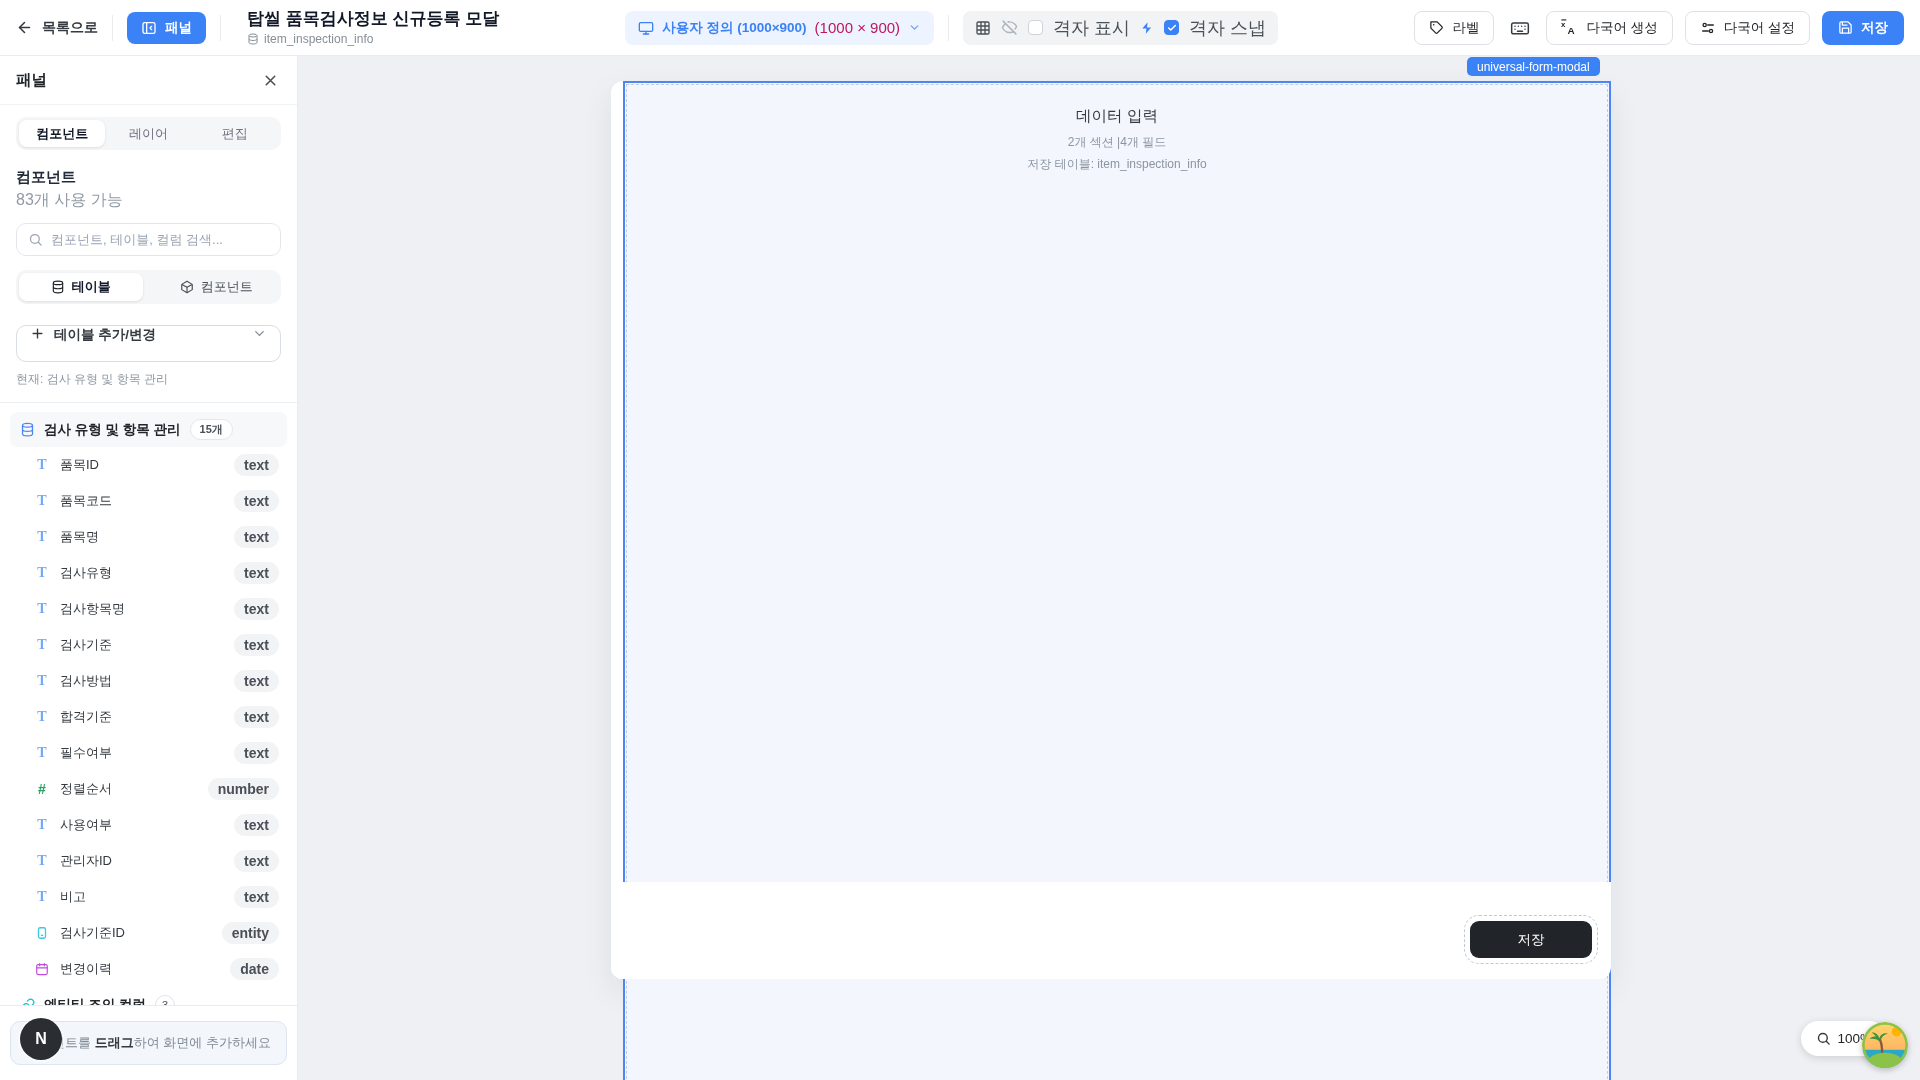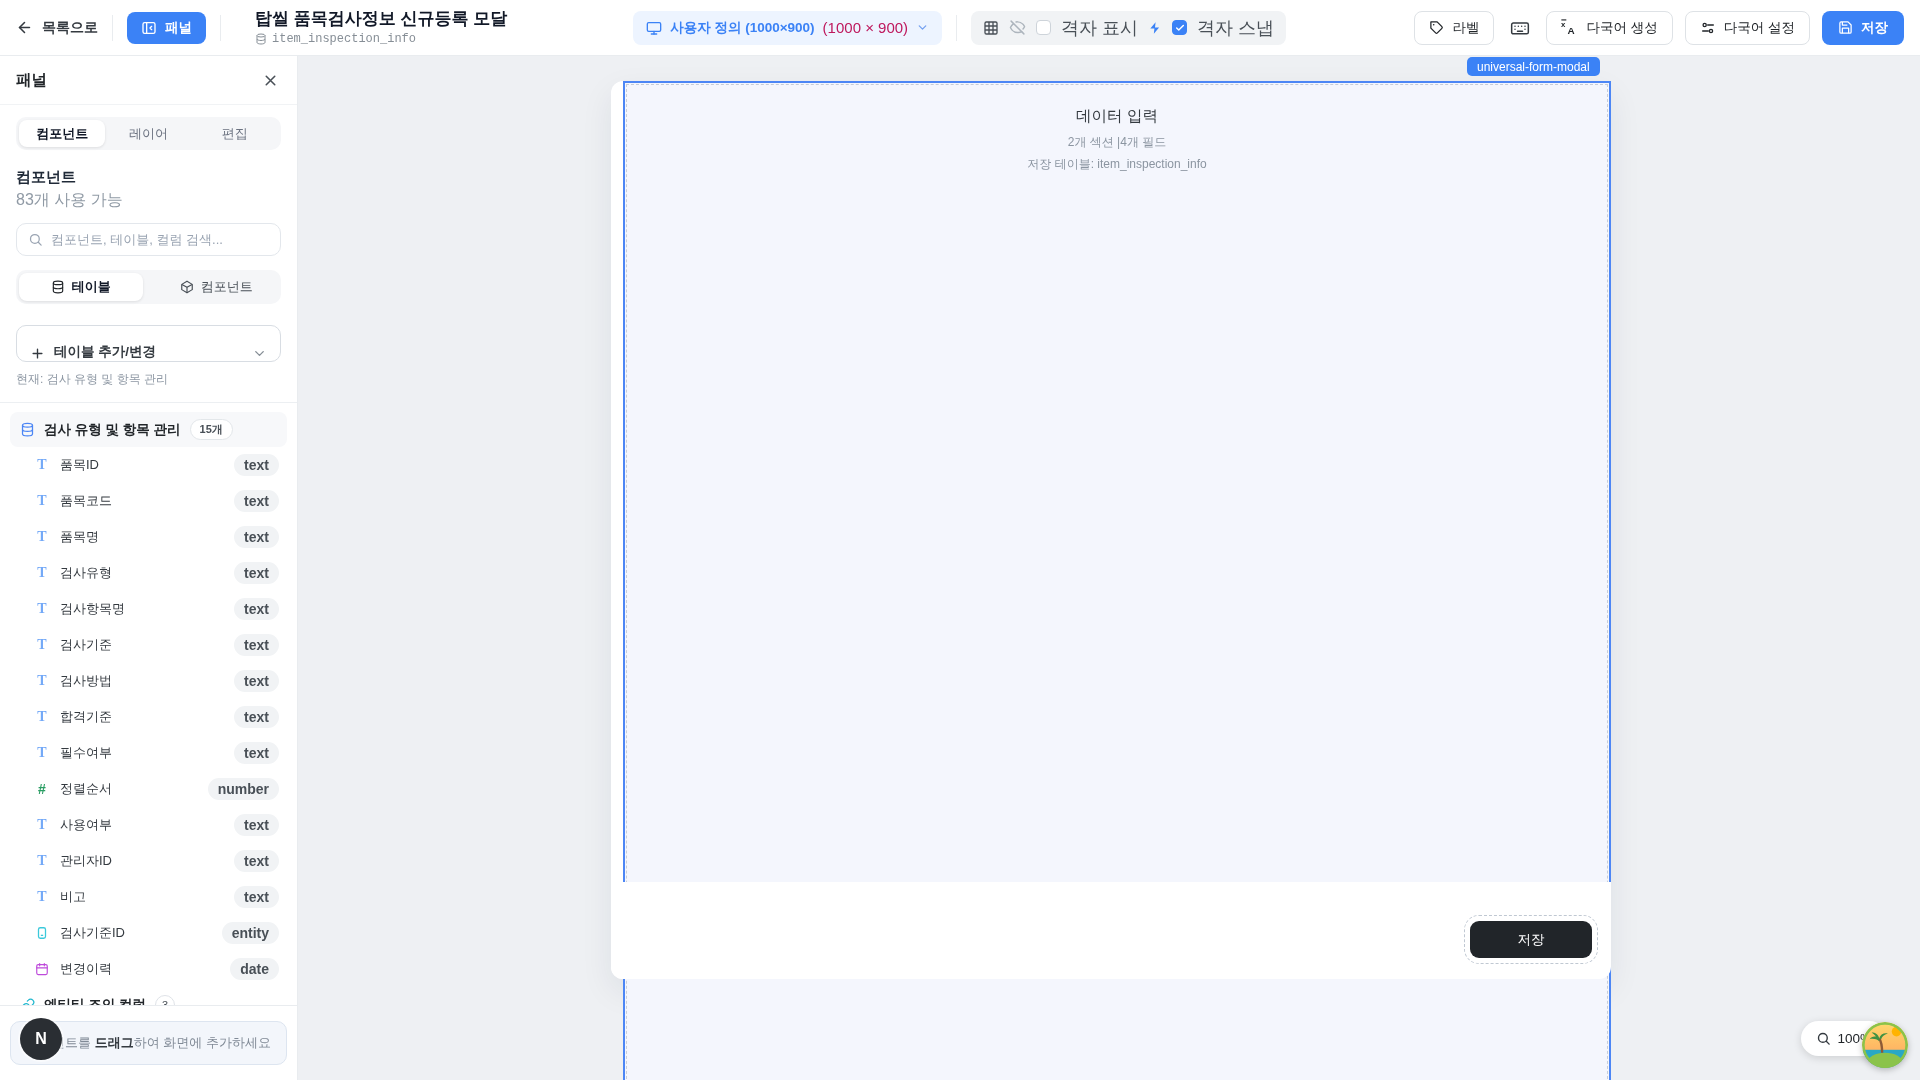--- a/index.html
+++ b/index.html
@@ -7,23 +7,23 @@
   body { font-family:"Liberation Sans", sans-serif; background:#eef0f3; color:#212529; }
   svg { display:block; }
 
   
   .topbar { position:fixed; top:0; left:0; right:0; height:56px; background:#fff;
     border-bottom:1px solid #e9ecef; display:flex; align-items:center; padding:0 16px; z-index:30; }
   .v-sep { width:1px; height:26px; background:#e9ecef; margin:0 14px; flex:none; }
   .back-btn { display:flex; align-items:center; gap:9px; font-size:14px; font-weight:600; color:#343a40; cursor:pointer; }
   .panel-btn { display:flex; align-items:center; gap:8px; height:32px; padding:0 14px; background:#3b82f6;
     color:#fff; border:none; border-radius:8px; font-size:13.5px; font-weight:600; cursor:pointer; }
-  .title-wrap { margin-left:20px; }
+  .title-wrap { margin-left:12px; }
   .title-wrap h1 { font-size:17px; font-weight:700; color:#111827; line-height:1.15; }
-  .title-sub { display:flex; align-items:center; gap:5px; margin-top:3px; font-size:12px; color:#868e96;font-family:Liberation Mono, monospace; }
+  .title-sub { display:flex; align-items:center; gap:5px; margin-top:3px; font-size:12px; color:#868e96; }
   .viewport-pill { margin-left:126px; display:flex; align-items:center; gap:8px; height:34px; padding:0 13px;
     background:#edf4ff; border-radius:8px; cursor:pointer; flex:none; }
   .viewport-pill .vp-main { color:#3b82f6; font-size:13.5px; font-weight:700; }
   .viewport-pill .vp-size { color:#be185d; font-size:15px; }
   .grid-group { display:flex; align-items:center; gap:10px; height:34px; padding:0 12px;
     background:#f1f3f5; border-radius:8px; flex:none; }
   .grid-group .glabel { font-size:18px; color:#495057; }
   .cbox { width:15px; height:15px; border:1.5px solid #ced4da; border-radius:4px; background:#fff; flex:none; }
   .cbox.checked { background:#3b82f6; border-color:#3b82f6; display:flex; align-items:center; justify-content:center; }
   .right-actions { margin-left:auto; display:flex; align-items:center; gap:12px; }
@@ -49,21 +49,21 @@
   .comp-head .ch-count { font-size:16px; color:#909aa5; margin-top:3px; }
   .search-box { flex:none; margin:12px 16px 0; height:33px; border:1px solid #e3e7ec; border-radius:10px;
     display:flex; align-items:center; gap:8px; padding:0 11px; }
   .search-box input { border:none; outline:none; flex:1; font-size:13px; color:#343a40; font-family:inherit; background:transparent; }
   .search-box input::placeholder { color:#9aa4b2; }
   .src-toggle { flex:none; margin:14px 16px 0; background:#f5f6f8; border-radius:10px; padding:3px; display:flex;gap:12px; }
   .src { flex:1; height:28px; display:flex; align-items:center; justify-content:center; gap:7px;
     font-size:13px; font-weight:500; color:#495057; border-radius:8px; cursor:pointer; }
   .src.active { background:#fff; font-weight:700; color:#111827; box-shadow:0 1px 3px rgba(0,0,0,.10); }
   .add-table { flex:none; margin:21px 16px 0; height:37px; border:1px solid #d8dde3; border-radius:10px;
-    background:#fff; display:flex; align-items:flex-end; gap:9px; padding:0 13px; font-size:13.5px;
+    background:#fff; display:flex; align-items:flex-start; gap:9px; padding:0 13px; font-size:13.5px;
     font-weight:600; color:#343a40; cursor:pointer; }
   .add-table .chev { margin-left:auto; color:#868e96; }
   .current-tbl { flex:none; margin:9px 16px 0; font-size:12px; color:#8d97a3; }
   .list-divider { flex:none; margin-top:14px; border-top:1px solid #eceff2; }
   .field-area { flex:1; overflow:hidden; padding:9px 10px 0; }
   .group-head { background:#f7f8fa; border-radius:8px; height:35px; display:flex; align-items:center;
     gap:9px; padding:0 10px; cursor:pointer; }
   .group-head .g-name { font-size:13.5px; font-weight:700; color:#212529; }
   .count-badge { background:#fff; border:1px solid #e3e7ea; border-radius:999px; font-size:11px;
     padding:2px 9px; color:#495057; font-weight:600; }

